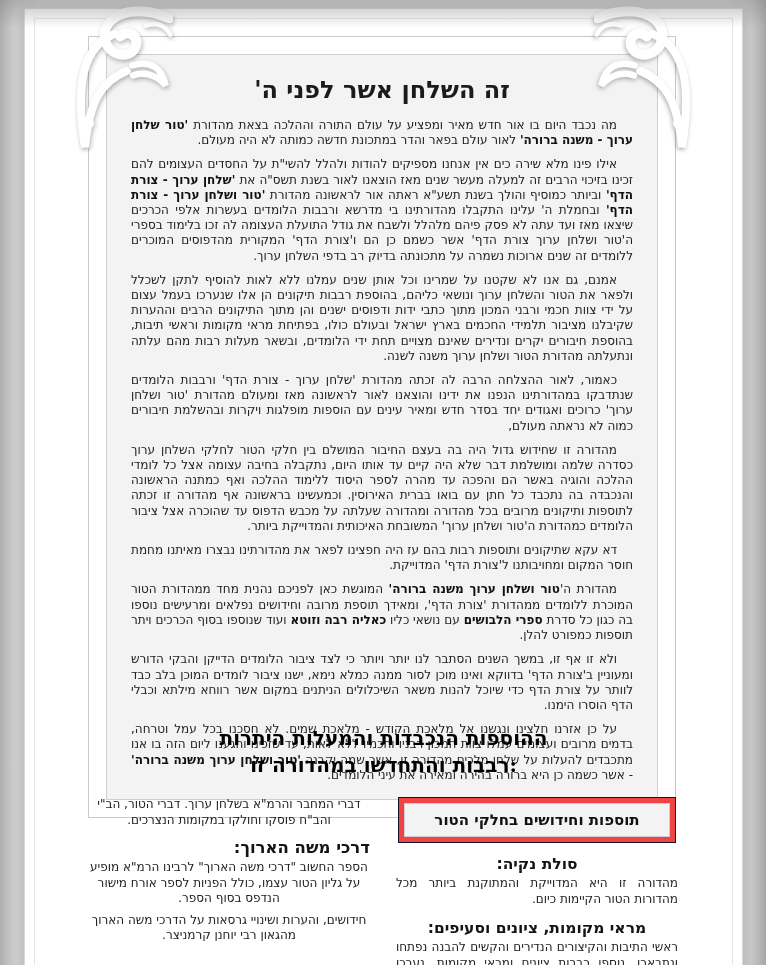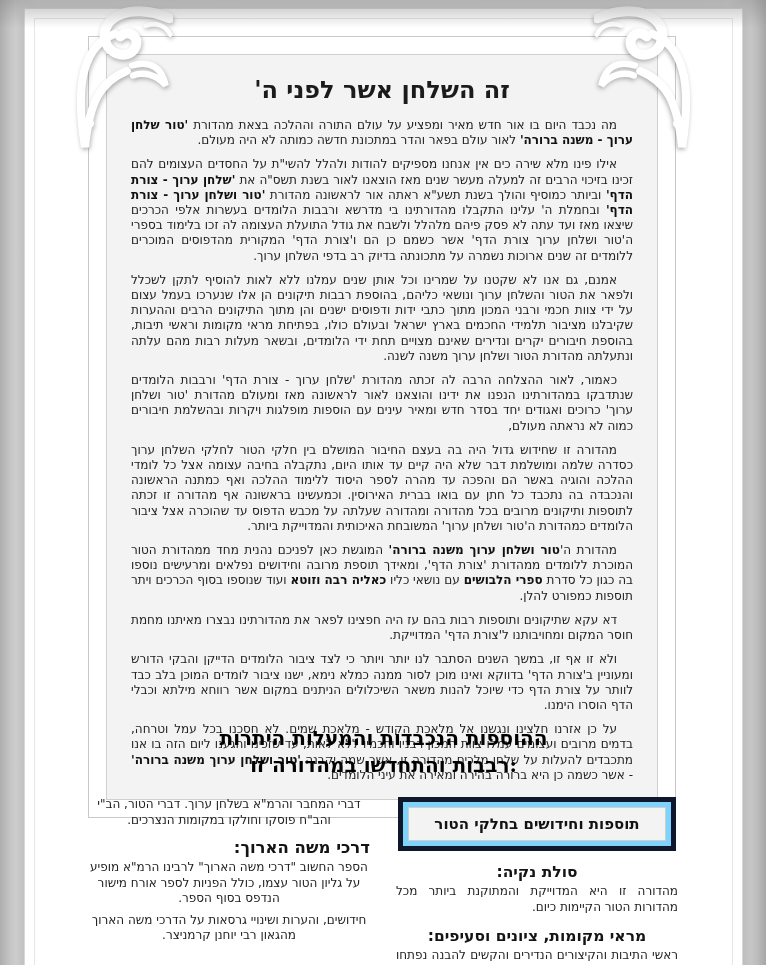--- a/index.html
+++ b/index.html
@@ -54,21 +54,21 @@
     line-height:27px;z-index:2;
     font-family:"DejaVu Serif","DejaVu Sans",serif;
   }
   
   .columns{
     position:absolute;left:63px;top:786px;width:590px;
     display:flex;gap:26px;direction:rtl;z-index:2;
   }
   .col{flex:1;min-width:0;}
   .label-box{
-    border:5px solid #0f172a;background:#7dd3fc;padding:5px;margin:2px 2px 10px;
+    border:1px solid #0f172a;background:#ef4444;padding:5px;margin:2px 2px 10px;
   }
   .label-box-inner{
     border:1px solid #cfcfcf;background:#f3f3f3;
     text-align:center;font-weight:bold;font-size:15px;padding:7px 4px;color:#111;
   }
   .col h3{
     margin:12px 0 3px;font-size:15.5px;font-weight:bold;color:#141414;
   }
   .col-right h3{text-align:center;}
   .col-left h3{font-size:16.5px;margin-top:10px;}
@@ -107,22 +107,22 @@
 
     <div class="text-box">
       <div class="text-box-inner">
         <h1 class="title">זה השלחן אשר לפני ה'</h1>
         <div class="paras" id="paragraphs">
             <p><span>מה נכבד היום בו אור חדש מאיר ומפציע על עולם התורה וההלכה בצאת מהדורת </span><b>'טור שלחן ערוך - משנה ברורה'</b><span> לאור עולם בפאר והדר במתכונת חדשה כמותה לא היה מעולם.</span></p>
             <p><span>אילו פינו מלא שירה כים אין אנחנו מספיקים להודות ולהלל להשי"ת על החסדים העצומים להם זכינו בזיכוי הרבים זה למעלה מעשר שנים מאז הוצאנו לאור בשנת תשס"ה את </span><b>'שלחן ערוך - צורת הדף'</b><span> וביותר כמוסיף והולך בשנת תשע"א ראתה אור לראשונה מהדורת </span><b>'טור ושלחן ערוך - צורת הדף'</b><span> ובחמלת ה' עלינו התקבלו מהדורתינו בי מדרשא ורבבות הלומדים בעשרות אלפי הכרכים שיצאו מאז ועד עתה לא פסק פיהם מלהלל ולשבח את גודל התועלת העצומה לה זכו בלימוד בספרי ה'טור ושלחן ערוך צורת הדף' אשר כשמם כן הם ו'צורת הדף' המקורית מהדפוסים המוכרים ללומדים זה שנים ארוכות נשמרה על מתכונתה בדיוק רב בדפי השלחן ערוך.</span></p>
             <p><span>אמנם, גם אנו לא שקטנו על שמרינו וכל אותן שנים עמלנו ללא לאות להוסיף לתקן לשכלל ולפאר את הטור והשלחן ערוך ונושאי כליהם, בהוספת רבבות תיקונים הן אלו שנערכו בעמל עצום על ידי צוות חכמי ורבני המכון מתוך כתבי ידות ודפוסים ישנים והן מתוך התיקונים הרבים וההערות שקיבלנו מציבור תלמידי החכמים בארץ ישראל ובעולם כולו, בפתיחת מראי מקומות וראשי תיבות, בהוספת חיבורים יקרים ונדירים שאינם מצויים תחת ידי הלומדים, ובשאר מעלות רבות מהם עלתה ונתעלתה מהדורת הטור ושלחן ערוך משנה לשנה.</span></p>
             <p><span>כאמור, לאור ההצלחה הרבה לה זכתה מהדורת 'שלחן ערוך - צורת הדף' ורבבות הלומדים שנתדבקו במהדורתינו הנפנו את ידינו והוצאנו לאור לראשונה מאז ומעולם מהדורת 'טור ושלחן ערוך' כרוכים ואגודים יחד בסדר חדש ומאיר עינים עם הוספות מופלגות ויקרות ובהשלמת חיבורים כמוה לא נראתה מעולם,</span></p>
             <p><span>מהדורה זו שחידוש גדול היה בה בעצם החיבור המושלם בין חלקי הטור לחלקי השלחן ערוך כסדרה שלמה ומושלמת דבר שלא היה קיים עד אותו היום, נתקבלה בחיבה עצומה אצל כל לומדי ההלכה והוגיה באשר הם והפכה עד מהרה לספר היסוד ללימוד ההלכה ואף כמתנה הראשונה והנכבדה בה נתכבד כל חתן עם בואו בברית האירוסין. וכמעשינו בראשונה אף מהדורה זו זכתה לתוספות ותיקונים מרובים בכל מהדורה ומהדורה שעלתה על מכבש הדפוס עד שהוכרה אצל ציבור הלומדים כמהדורת ה'טור ושלחן ערוך' המשובחת האיכותית והמדוייקת ביותר.</span></p>
+            <p><span>דא עקא שתיקונים ותוספות רבות בהם עז היה חפצינו לפאר את מהדורתינו נבצרו מאיתנו מחמת חוסר המקום ומחויבותנו ל'צורת הדף' המדוייקת.</span></p>
             <p><span>מהדורת ה'</span><b>טור ושלחן ערוך משנה ברורה'</b><span> המוגשת כאן לפניכם נהנית מחד ממהדורת הטור המוכרת ללומדים ממהדורת 'צורת הדף', ומאידך תוספת מרובה וחידושים נפלאים ומרעישים נוספו בה כגון כל סדרת </span><b>ספרי הלבושים</b><span> עם נושאי כליו </span><b>כאליה רבה וזוטא</b><span> ועוד שנוספו בסוף הכרכים ויתר תוספות כמפורט להלן.</span></p>
-            <p><span>דא עקא שתיקונים ותוספות רבות בהם עז היה חפצינו לפאר את מהדורתינו נבצרו מאיתנו מחמת חוסר המקום ומחויבותנו ל'צורת הדף' המדוייקת.</span></p>
             <p><span>ולא זו אף זו, במשך השנים הסתבר לנו יותר ויותר כי לצד ציבור הלומדים הדייקן והבקי הדורש ומעוניין ב'צורת הדף' בדווקא ואינו מוכן לסור ממנה כמלא נימא, ישנו ציבור לומדים המוכן בלב כבד לוותר על צורת הדף כדי שיוכל להנות משאר השיכלולים הניתנים במקום אשר רווחא מילתא וכבלי הדף הוסרו הימנו.</span></p>
             <p><span>על כן אזרנו חלצינו ונגשנו אל מלאכת הקודש - מלאכת שמים. לא חסכנו בכל עמל וטרחה, בדמים מרובים ועצומים עמלו צוות המכון רבניו וחכמיו ללא לאות, עד שזכינו והגענו ליום הזה בו אנו מתכבדים להעלות על שלחן מלכים מהדורה זו, אשר שמה יקבנה </span><b>'טור ושלחן ערוך משנה ברורה'</b><span> - אשר כשמה כן היא ברורה בהירה ומאירה את עיני הלומדים.</span></p>
           </div>
       </div>
     </div>
 
     <h2 class="additions-heading">
       <span>ההוספות הנכבדות והמעלות היתרות</span><br>
       <span>רבבות והתחדשו במהדורה זו:</span>
     </h2>

